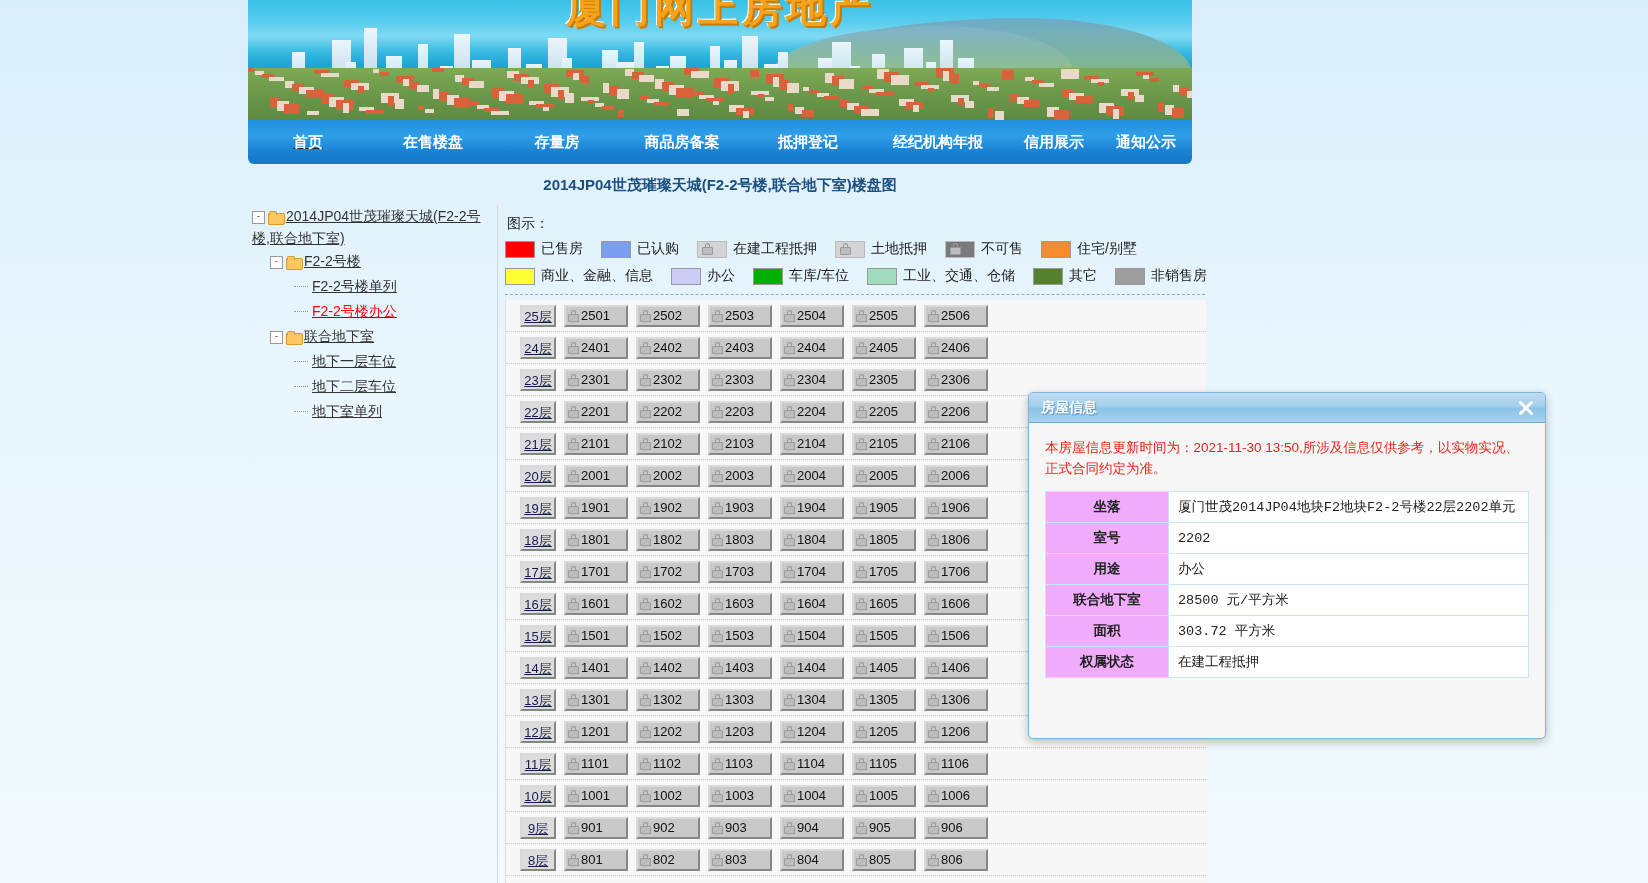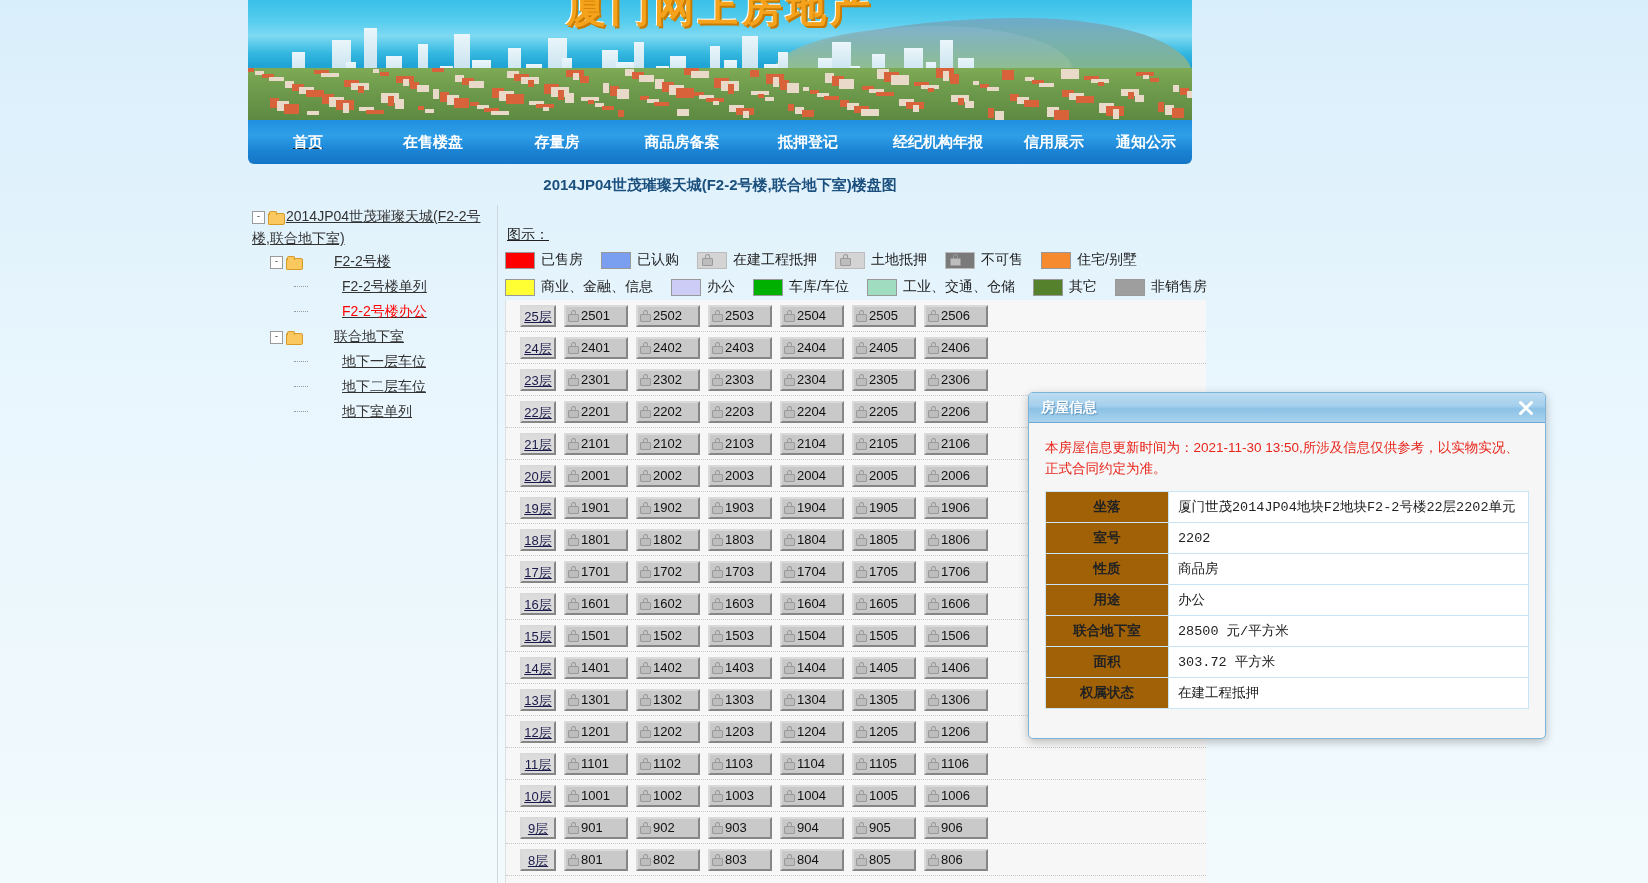--- a/index.html
+++ b/index.html
@@ -60,33 +60,33 @@
         background:#fff;font-size:9px;line-height:9px;text-align:center;color:#333;
         vertical-align:middle;margin-right:3px;font-family:"DejaVu Sans Mono",monospace;}
   .folder{display:inline-block;width:16px;height:13px;position:relative;vertical-align:middle;
           margin-right:2px;}
   .folder:before{content:"";position:absolute;left:0;top:2px;width:15px;height:10px;
           background:#fbc860;border:1px solid #d89a28;border-radius:1px 2px 2px 1px;}
   .folder:after{content:"";position:absolute;left:1px;top:0px;width:6px;height:3px;
           background:#fbc860;border:1px solid #d89a28;border-bottom:none;border-radius:2px 2px 0 0;}
   .dash{display:inline-block;width:14px;border-top:1px dotted #9a9a9a;height:1px;
         vertical-align:middle;margin-right:4px;margin-left:2px;}
-  .leaf-label{color:#333;margin-left:30px;}
+  .leaf-label{color:#333;}
   .leaf-label.active{color:#f00;}
   .lvl1{padding-left:0px;}
   .lvl2{padding-left:18px;}
   .lvl3{padding-left:40px;}
 
   
   #vdivider{position:absolute;left:497px;top:205px;width:1px;height:678px;
             border-left:1px solid #cfd8de;}
 
   
   #legend{position:absolute;left:505px;top:210px;width:700px;}
-  #legend .lg-title{font-size:14px;color:#222;margin:16px 0 7px 2px;text-decoration:underline;}
+  #legend .lg-title{font-size:14px;color:#222;margin:5px 0 7px 2px;}
   .lgrow{display:flex;align-items:center;margin-bottom:9px;}
   .lgitem{display:flex;align-items:center;margin-right:18px;white-space:nowrap;}
   .sw{display:inline-block;width:28px;height:15px;border:1px solid #999;margin-right:6px;}
   .swlock{display:inline-block;width:28px;height:15px;margin-right:6px;position:relative;
           border:1px solid #bbb;}
   .swlock .lk{position:absolute;left:4px;top:1px;width:11px;height:12px;}
   .lgtext{font-size:14px;color:#222;}
   #legend .hr{border-top:1px dashed #9aa7ae;margin-top:4px;width:700px;}
 
   
@@ -119,21 +119,21 @@
             border-bottom:1px solid #6fa8d0;display:flex;align-items:center;
             padding:0 8px 0 12px;}
   #dlg-title{font-size:14px;font-weight:bold;color:#fff;text-shadow:1px 1px 1px #5d93bd;flex:1;}
   #dlg-close{width:22px;height:22px;display:flex;align-items:center;justify-content:center;
              cursor:pointer;}
   #dlg-close svg{display:block;}
   #dlg-body{padding:14px 16px 10px 16px;}
   #dlg-note{color:#e8241a;font-size:13.5px;line-height:21px;margin-bottom:12px;}
   #dlg-table{width:100%;border-collapse:collapse;border:1px solid #a9d4ec;}
   #dlg-table td{border:1px solid #c9e4f4;font-size:13.5px;padding:6px 9px;}
-  #dlg-table td.k{width:104px;background:#a16207;text-align:center;font-weight:bold;color:#222;}
+  #dlg-table td.k{width:104px;background:#f0abfc;text-align:center;font-weight:bold;color:#222;}
   #dlg-table td.v{background:#fff;color:#222;font-family:Liberation Mono, monospace;}
 </style>
 </head>
 <body>
 
 <div id="page">
 
   <div id="banner">
     <div class="sky"></div>
     <div class="hill"></div>
@@ -963,24 +963,20 @@
         <tbody id="dlg-tbody">
             <tr>
               <td class="k">坐落</td>
               <td class="v">厦门世茂2014JP04地块F2地块F2-2号楼22层2202单元</td>
             </tr>
             <tr>
               <td class="k">室号</td>
               <td class="v">2202</td>
             </tr>
             <tr>
-              <td class="k">性质</td>
-              <td class="v">商品房</td>
-            </tr>
-            <tr>
               <td class="k">用途</td>
               <td class="v">办公</td>
             </tr>
             <tr>
               <td class="k">联合地下室</td>
               <td class="v">28500 元/平方米</td>
             </tr>
             <tr>
               <td class="k">面积</td>
               <td class="v">303.72 平方米</td>

